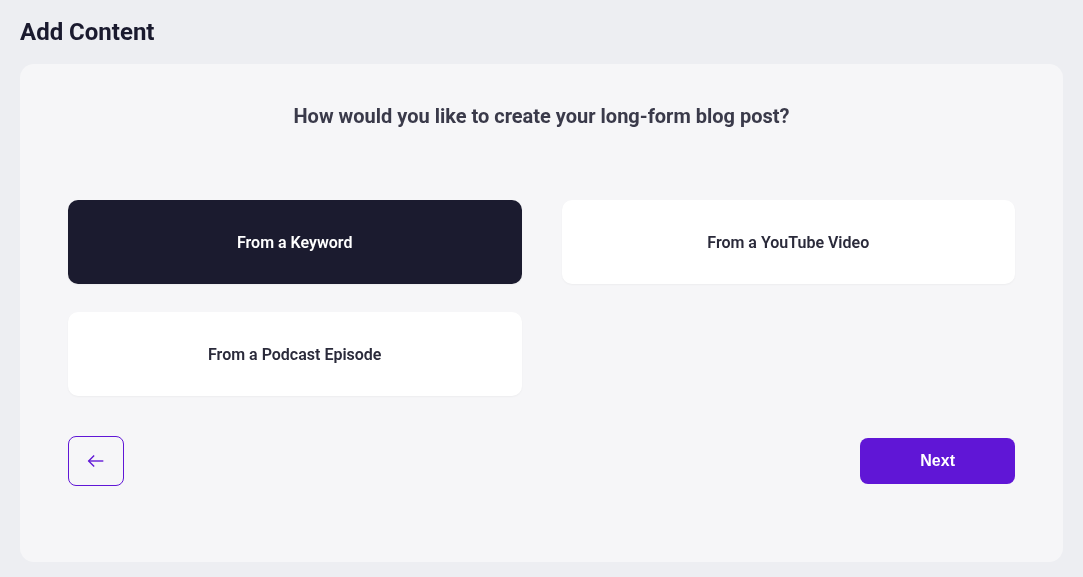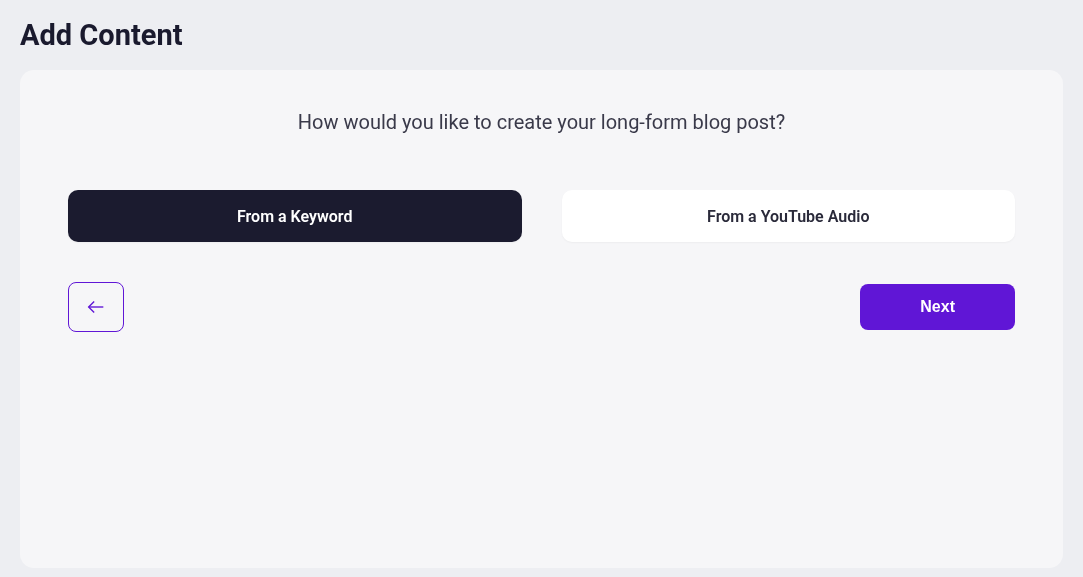--- a/index.html
+++ b/index.html
@@ -8,50 +8,50 @@
       box-sizing: border-box;
     }
     body {
       font-family: -apple-system, BlinkMacSystemFont, 'Segoe UI', Roboto, Arial, sans-serif;
       background: #edeef2;
       width: 1083px;
       height: 577px;
       padding: 0;
     }
     .page-title {
-      font-size: 29px;
+      font-size: 24px;
       font-weight: 700;
       color: #1a1a2e;
       padding: 18px 20px 18px 20px;
     }
     .card {
       background: #f6f6f8;
       border-radius: 14px;
       margin: 0 20px;
       padding: 40px 48px 30px 48px;
       min-height: 498px;
       position: relative;
     }
     .question {
       text-align: center;
       font-size: 20px;
-      font-weight: 400;
+      font-weight: 700;
       color: #3a3a4a;
-      margin-bottom: 56px;
+      margin-bottom: 72px;
     }
     .options-grid {
       display: grid;
       grid-template-columns: 1fr 1fr;
       gap: 28px 40px;
       margin-bottom: 40px;
     }
     .option {
       background: #ffffff;
       border-radius: 10px;
-      height: 52px;
+      height: 84px;
       display: flex;
       align-items: center;
       justify-content: center;
       font-size: 16px;
       font-weight: 600;
       color: #2a2a3a;
       cursor: pointer;
       box-shadow: 0 1px 2px rgba(0,0,0,0.04);
     }
     .option.selected {
@@ -100,21 +100,24 @@
 <div class="page-title">Add Content</div>
 
 <div class="card">
   <div class="question">How would you like to create your long-form blog post?</div>
 
   <div class="options-grid">
     <div class="option selected">
       <span>From a Keyword</span>
     </div>
     <div class="option">
-      <span>From a YouTube Audio</span>
+      <span>From a YouTube Video</span>
+    </div>
+    <div class="option">
+      <span>From a Podcast Episode</span>
     </div>
   </div>
 
   <div class="footer">
     <button class="back-button">
       <svg viewBox="0 0 24 24">
         <line x1="20" y1="12" x2="4" y2="12"></line>
         <polyline points="10 6 4 12 10 18"></polyline>
       </svg>
     </button>

